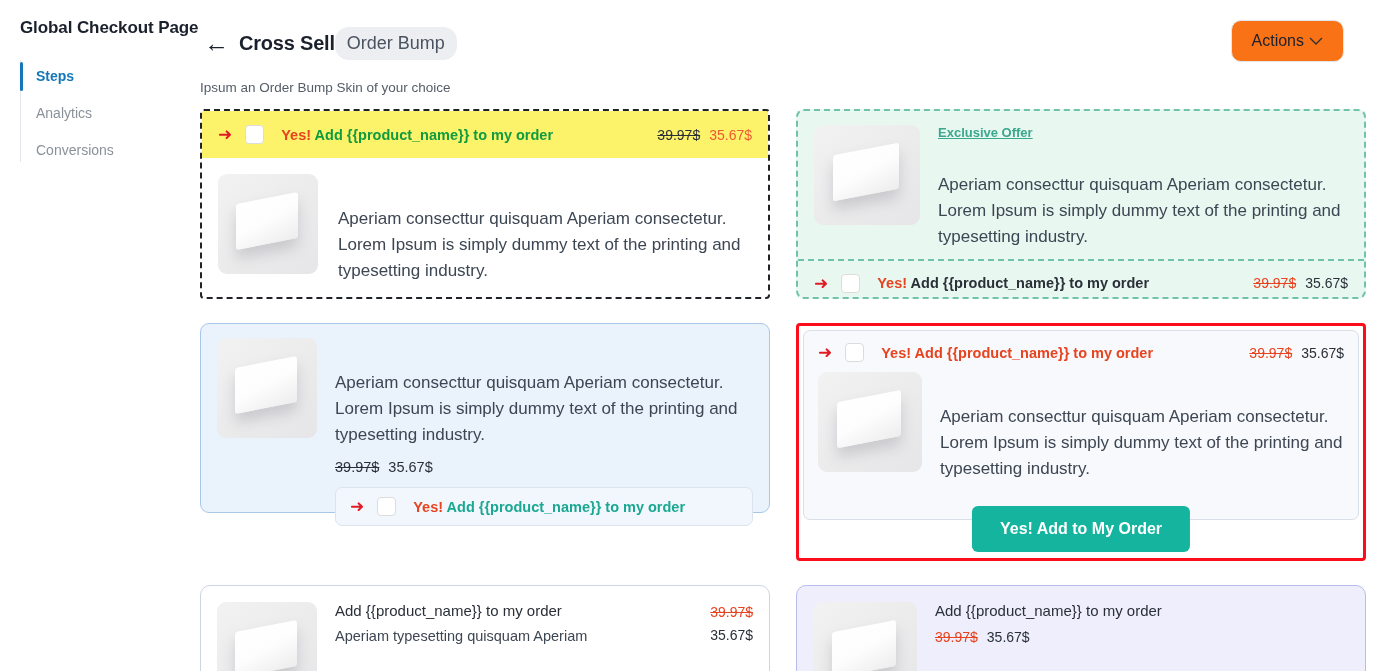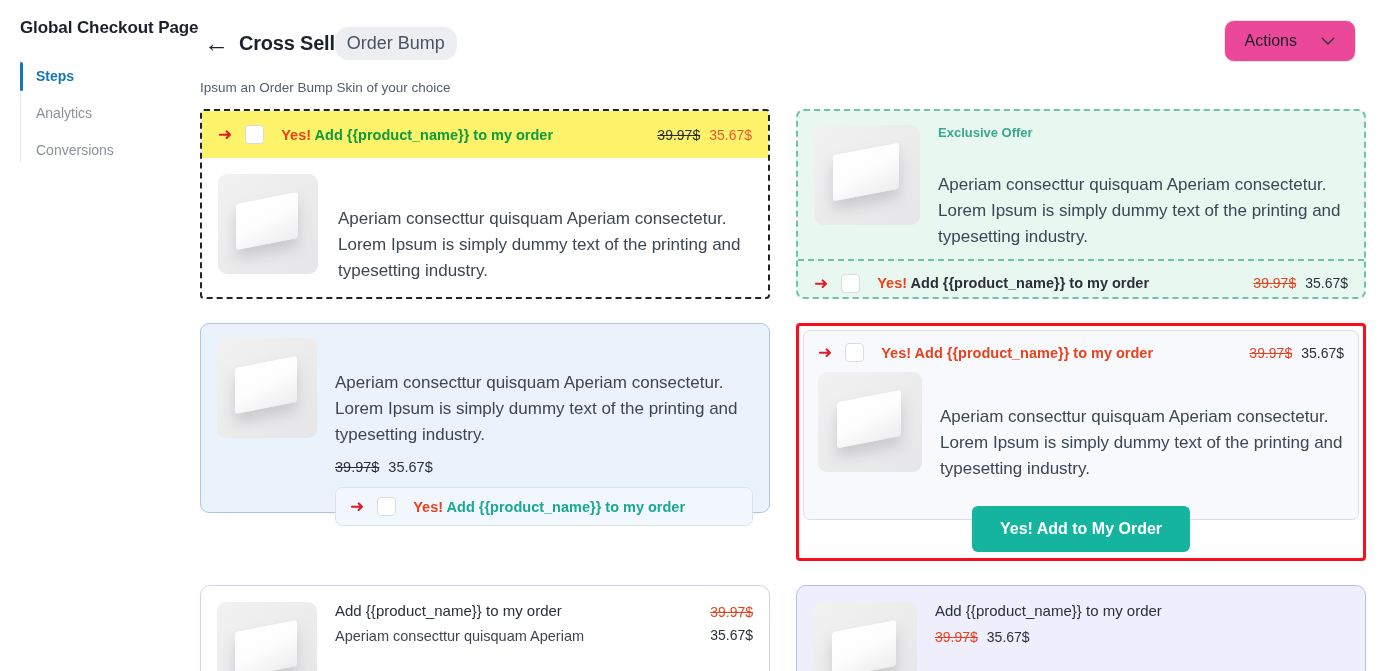--- a/index.html
+++ b/index.html
@@ -51,25 +51,25 @@
   .page-title {
     font-size: 20px; font-weight: 600; color: #1a202c;
     letter-spacing: -0.2px; 
   }
   .badge {
     background: #eceef1; color: #4a5361; font-size: 18px;
     padding: 6px 12px; border-radius: 14px; font-weight: 500;
   }
   .spacer { flex: 1; }
   .actions-btn {
-    display: flex; align-items: center; gap: 24px;
-    background: #ec4899; border: 1px solid #e2e5ea;
+    display: flex; align-items: center; gap: 5px;
+    background: #f97316; border: 1px solid #e2e5ea;
     border-radius: 10px; padding: 11px 20px;
     font-size: 16px; color: #1a202c; cursor: pointer;
-    margin-top: -4px;
+    margin-right: 12px; margin-top: -4px;
   }
   .chev { font-size: 12px; color: #333; line-height: 1; }
 
   .subtitle {
     font-size: 13.5px; color: #555d68; padding: 16px 0 0 4px;
     margin-left: 0;
   }
 
   .grid {
     display: grid; grid-template-columns: 570px 570px;
@@ -110,21 +110,21 @@
   .c1-prices { margin-left: auto; display: flex; align-items: baseline; gap: 9px; font-size: 14px; }
   .c1-old { color: #2a3038; text-decoration: line-through; font-weight: 500; }
   .c1-new { color: #ef5a32; }
   .c1-body { display: flex; gap: 20px; padding: 16px; }
   .c1-body .thumb { width: 100px; height: 100px; }
 
   
   .c2 { border: 2px dashed #6fc3ab; border-radius: 8px; background: #e9f7f1; height: 190px; overflow: hidden; }
   .c2-body { display: flex; gap: 18px; padding: 14px 16px 10px 16px; }
   .c2-body .thumb { width: 106px; height: 100px; }
-  .c2-offer { font-size: 13px; color: #3aa88c; font-weight: 600; margin-bottom: 4px; }
+  .c2-offer { font-size: 13px; color: #3aa88c; font-weight: 600; margin-bottom: 4px; text-decoration: underline; }
   .c2-foot {
     border-top: 2px dashed #6fc3ab; display: flex; align-items: center; gap: 13px;
     padding: 11px 16px; height: 46px;
   }
   .c2-label { font-size: 14.5px; font-weight: 600; color: #2a3038; margin-left: 4px; }
   .c2-yes { color: #e8431f; }
   .c2-prices { margin-left: auto; display: flex; align-items: baseline; gap: 9px; font-size: 14px; }
   .c2-old { color: #e8431f; text-decoration: line-through; }
   .c2-new { color: #2a3038; }
 
@@ -289,21 +289,21 @@
             <div class="desc">Aperiam consecttur quisquam Aperiam consectetur. Lorem Ipsum is simply dummy text of the printing and typesetting industry.</div>
           </div>
           <button class="c4-btn">Yes! Add to My Order</button>
         </div>
       </div>
 
       <div class="c5">
         <div class="thumb"></div>
         <div class="c5-mid">
           <div class="c5-title">Add {{product_name}} to my order</div>
-          <div class="c5-desc">Aperiam consecttur quisquam Aperiam</div>
+          <div class="c5-desc">Aperiam typesetting quisquam Aperiam</div>
         </div>
         <div class="c5-prices">
           <span class="c5-old">39.97$</span>
           <span class="c5-new">35.67$</span>
         </div>
       </div>
 
       <div class="c6">
         <div class="thumb"></div>
         <div>

